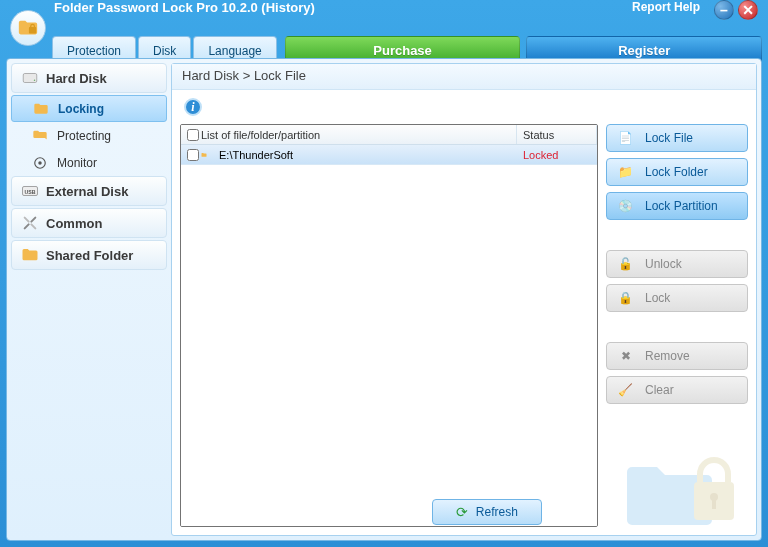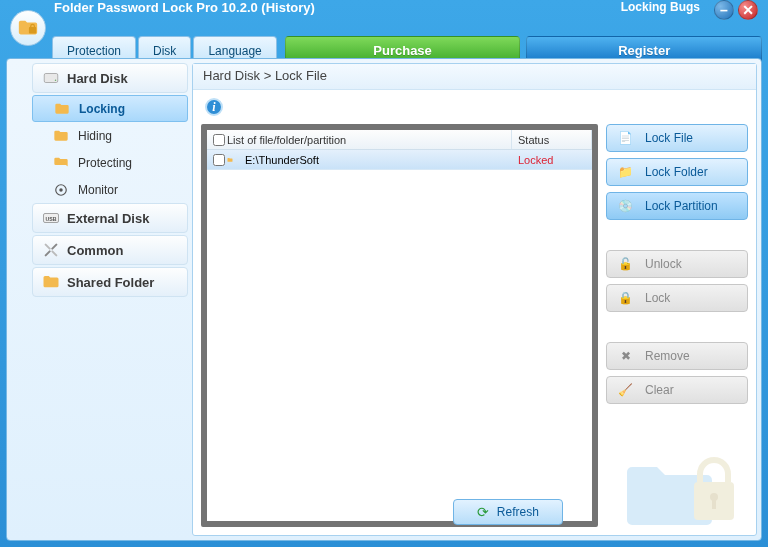--- a/index.html
+++ b/index.html
@@ -16,39 +16,39 @@
   .closebtn { background: radial-gradient(circle at 30% 30%, #f78c8c, #c02020); }
 
   
   .menubar { height: 28px; display:flex; align-items:stretch; margin: 6px 6px 0 52px; gap:0; }
   .menutab { background: linear-gradient(to bottom,#eaf6ff,#c7e6fb); border:1px solid #8cc0e6; border-bottom:none; border-top-left-radius:4px; border-top-right-radius:4px; padding: 4px 14px; font-size: 12px; color:#0b4d77; margin-right:2px; cursor:pointer; display:flex; align-items:center;}
   .pillbtn { flex:1; border-radius: 4px; margin-left: 6px; display:flex; align-items:center; justify-content:center; font-size: 13px; color:#fff; font-weight:bold; cursor:pointer; border:1px solid rgba(0,0,0,0.15); }
   .purchase { background: linear-gradient(to bottom,#7fd95a,#3eaa2a); text-shadow:0 1px 0 rgba(0,0,0,0.2);}
   .register { background: linear-gradient(to bottom,#4fb2f0,#1576c6); text-shadow:0 1px 0 rgba(0,0,0,0.2);}
 
   
-  .frame { position:absolute; top: 58px; left: 6px; right: 6px; bottom: 6px; background: linear-gradient(to bottom,#eef7fe,#dff0fd); border:1px solid #75b7e4; border-radius: 4px; display:flex;padding-left:21px; }
+  .frame { position:absolute; top: 58px; left: 6px; right: 6px; bottom: 6px; background: linear-gradient(to bottom,#eef7fe,#dff0fd); border:1px solid #75b7e4; border-radius: 4px; display:flex; }
 
   
   .sidebar { width: 164px; padding: 4px 4px 4px 4px; }
   .sidecat { height: 30px; display:flex; align-items:center; font-size: 13px; font-weight:bold; color:#3a3a3a; padding-left: 8px; border-radius:4px; background: linear-gradient(to bottom, #fdfefe, #e4f0fa); border:1px solid #cfe3f2; margin-bottom:2px; cursor:pointer;}
   .sidecat .caticon { width:20px; height:20px; margin-right:6px; display:flex; align-items:center; justify-content:center;}
   .subitem { height: 27px; display:flex; align-items:center; font-size: 12px; color:#333; padding-left: 20px; cursor:pointer; border-radius:3px;}
   .subitem.active { background: linear-gradient(to bottom,#cfeaff,#a9d8fb); border:1px solid #7ec0ef; color:#0a5a98; font-weight:bold;}
   .subitem .subicon { width:18px; height:18px; margin-right: 8px; display:flex; align-items:center; justify-content:center;}
 
   
   .content { flex:1; margin: 4px 4px 4px 0; background: #fff; border:1px solid #a7d1ef; border-radius:3px; position:relative; display:flex; flex-direction:column; }
   .breadcrumb { height: 26px; background: linear-gradient(to bottom,#f4faff,#e3f1fc); border-bottom:1px solid #cfe5f5; font-size:13px; font-weight:normal; color:#444; padding: 4px 10px; }
   .infobar { padding: 8px 12px; font-size: 11px; color:#555; display:flex; align-items:center; }
   .infobar .infoicon { width:18px; height:18px; border-radius:50%; background:#2f8ed6; color:#fff; display:flex; align-items:center; justify-content:center; font-style:italic; font-weight:bold; font-family:Georgia,serif; margin-right:8px; font-size:12px; border:2px solid #bfe0f7;}
   .workrow { flex:1; display:flex; padding: 0 8px 8px 8px; gap:8px; }
 
   
-  .listpanel { flex:1; border:6px solid #737373; border-radius:2px; display:flex; flex-direction:column; overflow:hidden;}
+  .listpanel { flex:1; border:1px solid #737373; border-radius:2px; display:flex; flex-direction:column; overflow:hidden;}
   .listhead { height:20px; background: linear-gradient(to bottom,#fdfdfd,#ebf2f8); border-bottom:1px solid #cfdfec; display:flex; font-size:11px; color:#333;}
   .listhead .col { padding:2px 6px; border-right:1px solid #d7e5f0; display:flex; align-items:center;}
   .listhead .chk { width:14px; border-right:none;}
   .listbody { flex:1; background:#fff; overflow:auto;}
   .listrow { height:20px; display:flex; align-items:center; font-size:11px; background: linear-gradient(to bottom,#e4f0fc,#c9e2f8); border-bottom:1px solid #d7e8f6;}
   .listrow .cell { padding:0 6px; display:flex; align-items:center;}
   .listrow .status { color:#d23; }
   input[type=checkbox]{ width:12px; height:12px;}
 
   
@@ -71,21 +71,21 @@
 <div class="titlebar">
   <div class="logo">
     <svg viewBox="0 0 24 24">
         <path fill="#f3b94e" d="M2 6a2 2 0 0 1 2-2h5l2 2h9a2 2 0 0 1 2 2v9a2 2 0 0 1-2 2H4a2 2 0 0 1-2-2z"></path>
         <rect x="13" y="11" width="8" height="7" rx="1" fill="#d99a1f"></rect>
         <path d="M15 11v-1a2 2 0 0 1 4 0v1" fill="none" stroke="#d99a1f" stroke-width="1.4"></path>
       </svg>
   </div>
   <span>Folder Password Lock Pro 10.2.0 (History)</span>
   <div class="spacer"></div>
-  <span class="report">Locking Bugs</span>
+  <span class="report">Report Help</span>
   <div class="winbtn minbtn">–</div>
   <div class="winbtn closebtn">✕</div>
 </div>
 
 <div class="menubar">
   <div class="menutab">Protection</div>
   <div class="menutab">Disk</div>
   <div class="menutab">Language</div>
   <div class="pillbtn purchase">Purchase</div>
   <div class="pillbtn register">Register</div>
@@ -103,28 +103,20 @@
         </span>
       <span>Hard Disk</span>
     </div>
     <div class="subitem active">
       <span class="subicon">
           <svg width="16" height="16" viewBox="0 0 24 24">
             <path fill="#f3b94e" d="M2 6a2 2 0 0 1 2-2h5l2 2h9a2 2 0 0 1 2 2v9a2 2 0 0 1-2 2H4a2 2 0 0 1-2-2z"></path>
           </svg>
         </span>
       <span>Locking</span>
-    </div>
-    <div class="subitem">
-      <span class="subicon">
-          <svg width="16" height="16" viewBox="0 0 24 24">
-            <path fill="#f3b94e" d="M2 6a2 2 0 0 1 2-2h5l2 2h9a2 2 0 0 1 2 2v9a2 2 0 0 1-2 2H4a2 2 0 0 1-2-2z"></path>
-          </svg>
-        </span>
-      <span>Hiding</span>
     </div>
     <div class="subitem">
       <span class="subicon">
           <svg width="16" height="16" viewBox="0 0 24 24">
             <path fill="#f3b94e" d="M2 6a2 2 0 0 1 2-2h5l2 2h9a2 2 0 0 1 2 2v9a2 2 0 0 1-2-2H4a2 2 0 0 1-2-2z"></path>
           </svg>
         </span>
       <span>Protecting</span>
     </div>
     <div class="subitem">

